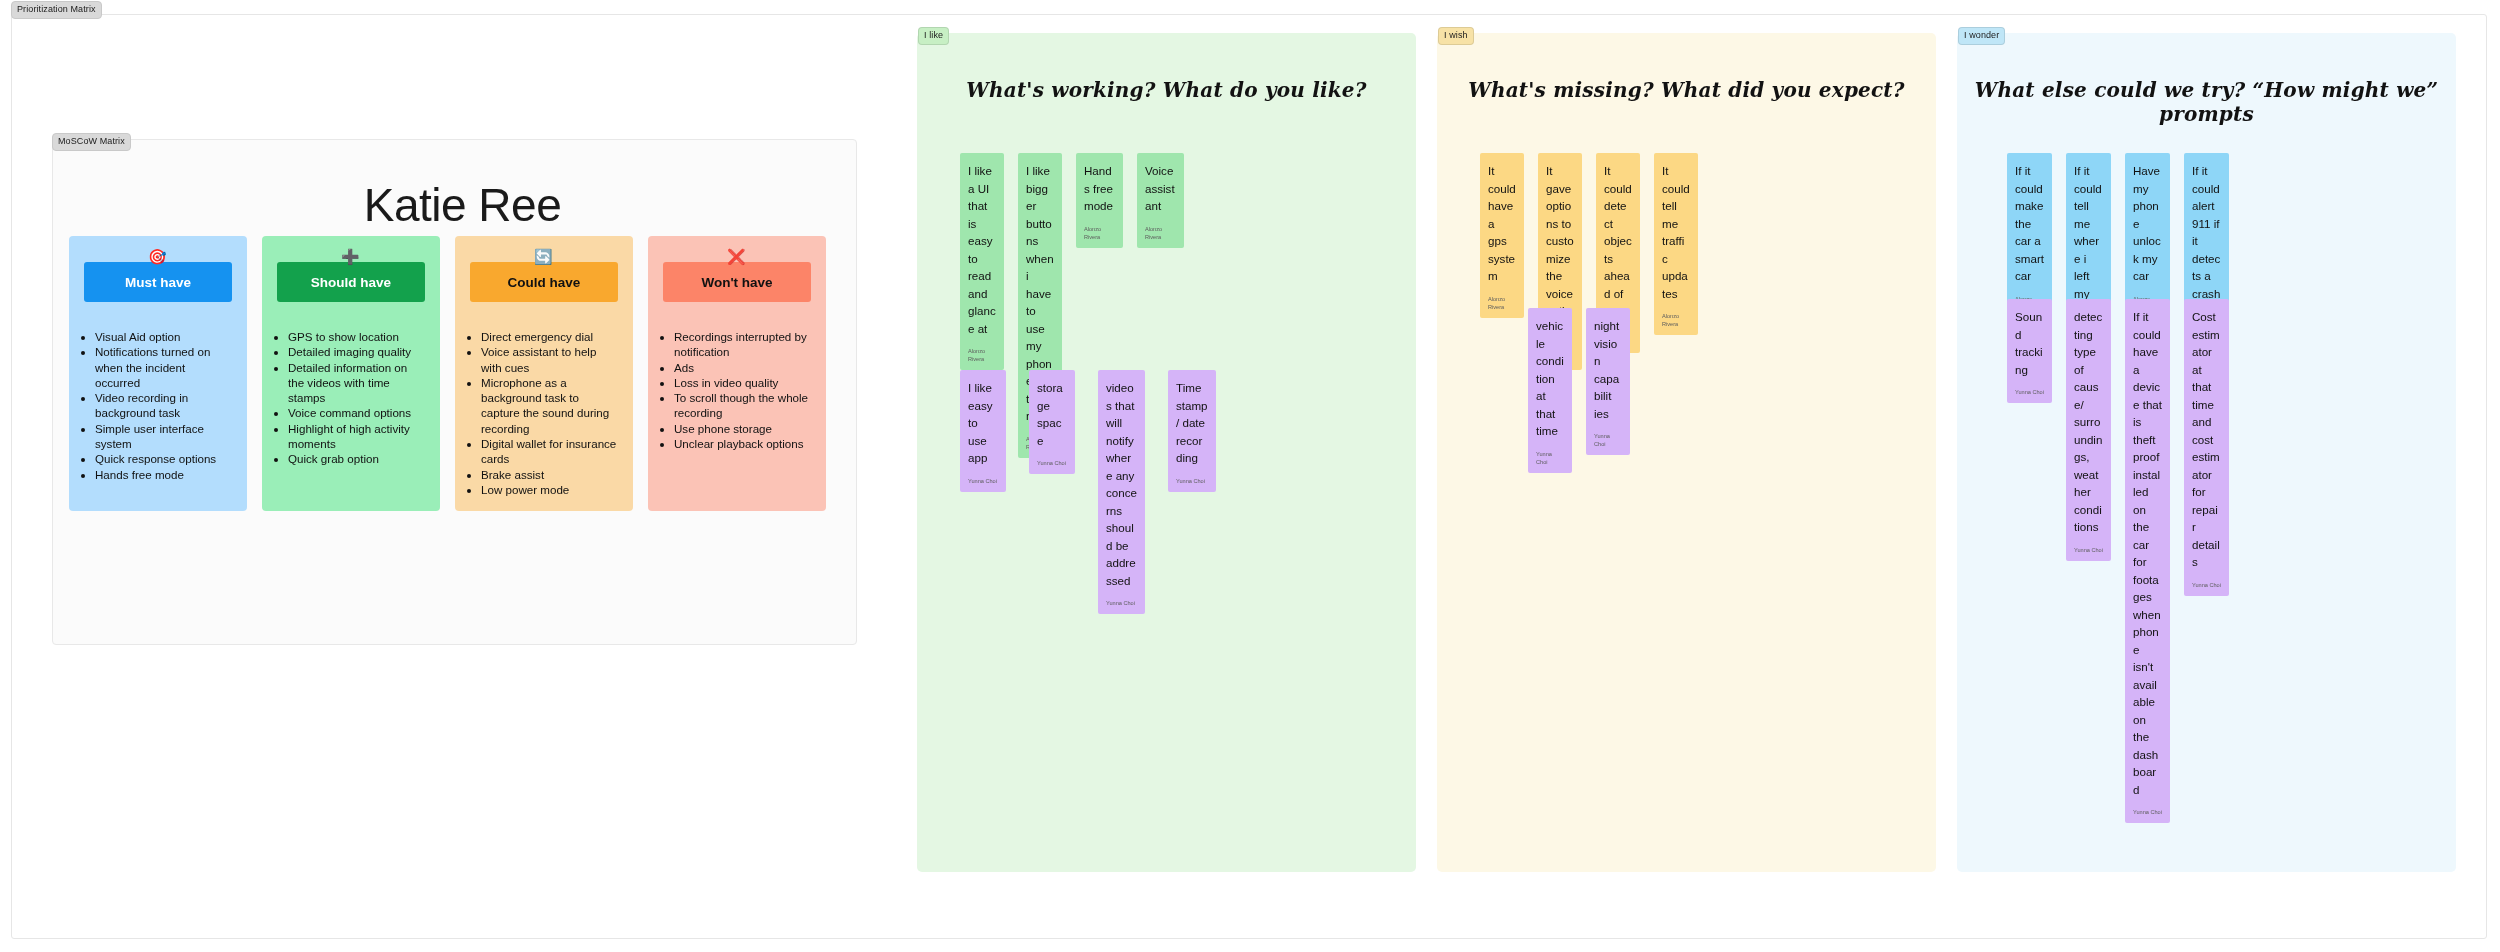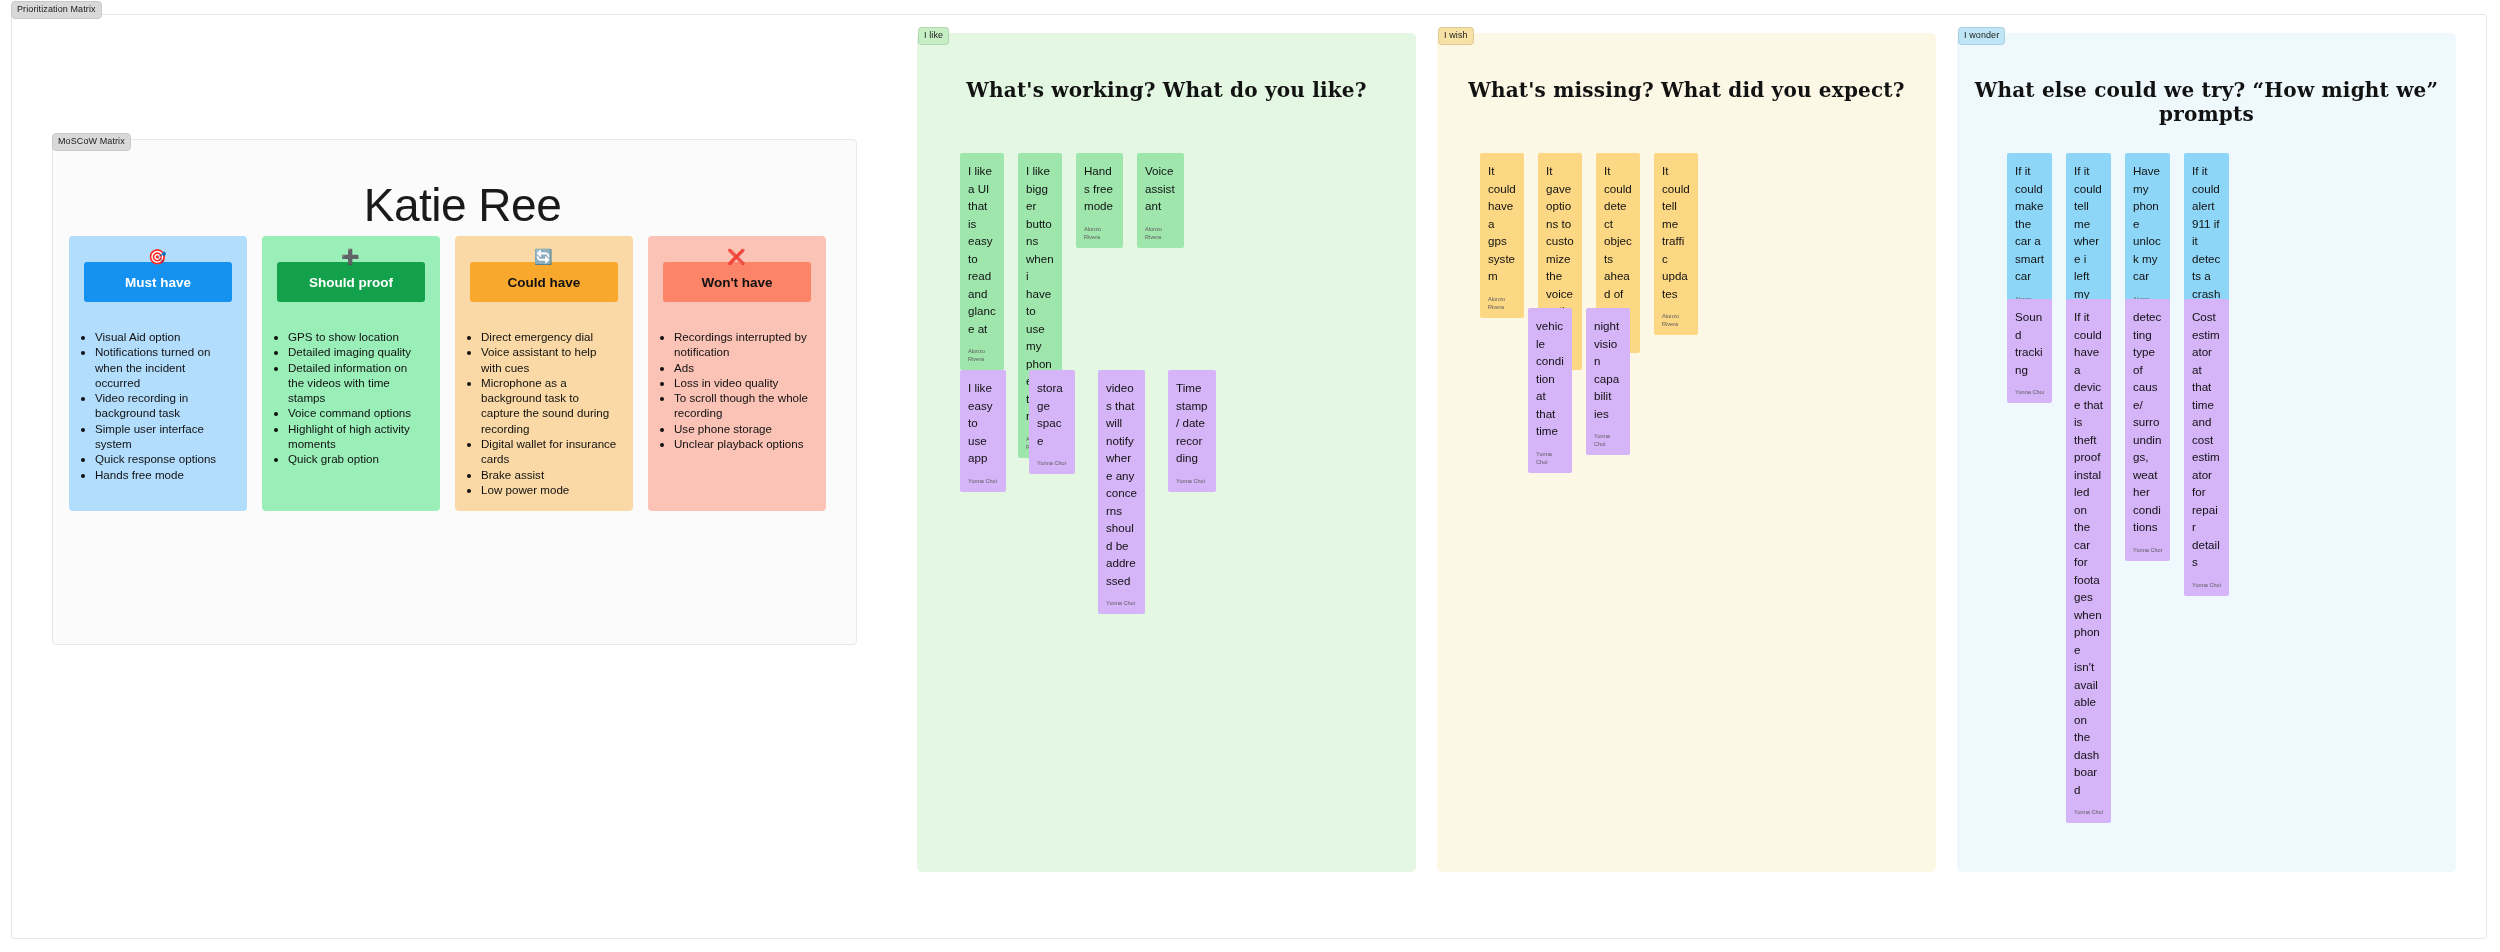--- a/index.html
+++ b/index.html
@@ -125,20 +125,21 @@
     position: absolute;
     border-radius: 5px;
     box-sizing: border-box;
   }
   .panel-title {
     position: absolute;
     left: 0; right: 0;
     top: 45px;
     text-align: center;
     font-family: "DejaVu Serif", serif;
+    font-style: italic;
     font-size: 20px;
     font-weight: bold;
     color: #121212;
     letter-spacing: .2px;
   }
   .notes-row {
     position: absolute;
     display: flex;
     align-items: flex-start;
   }
@@ -182,21 +183,21 @@
           <li>Notifications turned on when the incident occurred</li>
           <li>Video recording in background task</li>
           <li>Simple user interface system</li>
           <li>Quick response options</li>
           <li>Hands free mode</li>
         </ul>
       </div>
       <div class="quadrant" style="background: rgb(154, 238, 184);">
         <div class="q-header" style="background: rgb(19, 161, 76); color: rgb(255, 255, 255);">
           <span class="q-emoji">➕</span>
-          <span>Should proof</span>
+          <span>Should have</span>
         </div>
         <ul class="q-list">
           <li>GPS to show location</li>
           <li>Detailed imaging quality</li>
           <li>Detailed information on the videos with time stamps</li>
           <li>Voice command options</li>
           <li>Highlight of high activity moments</li>
           <li>Quick grab option</li>
         </ul>
       </div>
@@ -323,26 +324,26 @@
         <div class="note" style="background: rgb(142, 214, 247); width: 45px; min-height: 95px;">
           <div class="note-text">If it could alert 911 if it detects a crash</div>
           <div class="note-author">Alonzo Rivera</div>
         </div>
       </div>
       <div class="notes-row" style="left: 50px; top: 266px; gap: 14px;">
         <div class="note" style="background: rgb(213, 180, 248); width: 45px; min-height: 60px;">
           <div class="note-text">Sound tracking</div>
           <div class="note-author">Yunna Choi</div>
         </div>
+        <div class="note" style="background: rgb(213, 180, 248); width: 45px; min-height: 112px;">
+          <div class="note-text">detecting type of cause/ surroundin gs, weather conditions</div>
+          <div class="note-author">Yunna Choi</div>
+        </div>
         <div class="note" style="background: rgb(213, 180, 248); width: 45px; min-height: 187px;">
           <div class="note-text">If it could have a device that is theft proof installed on the car for footages when phone isn't available on the dashboard</div>
-          <div class="note-author">Yunna Choi</div>
-        </div>
-        <div class="note" style="background: rgb(213, 180, 248); width: 45px; min-height: 112px;">
-          <div class="note-text">detecting type of cause/ surroundin gs, weather conditions</div>
           <div class="note-author">Yunna Choi</div>
         </div>
         <div class="note" style="background: rgb(213, 180, 248); width: 45px; min-height: 130px;">
           <div class="note-text">Cost estimator at that time and cost estimator for repair details</div>
           <div class="note-author">Yunna Choi</div>
         </div>
       </div>
     </div>
     <div class="frame-label" style="left: 1958px; top: 27px; background: rgb(191, 230, 247); border: 1px solid rgba(0, 0, 0, 0.1);">I wonder</div>
   </div>

